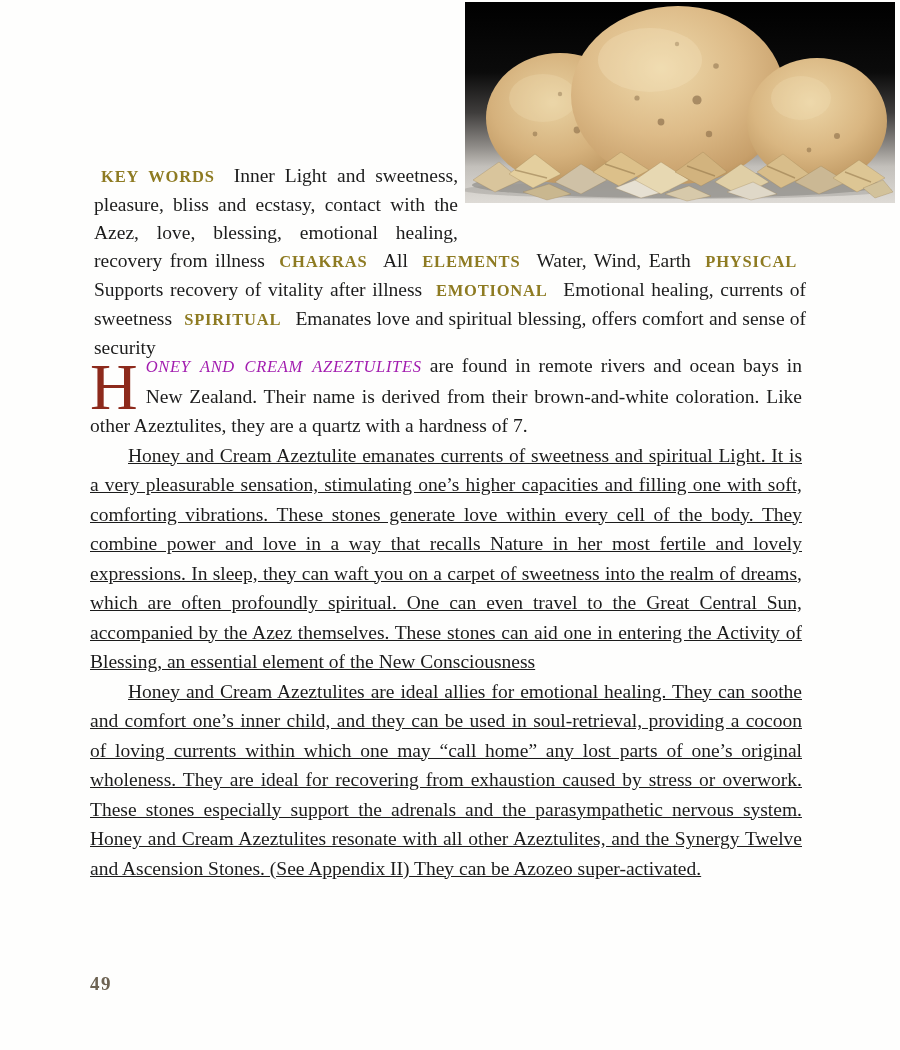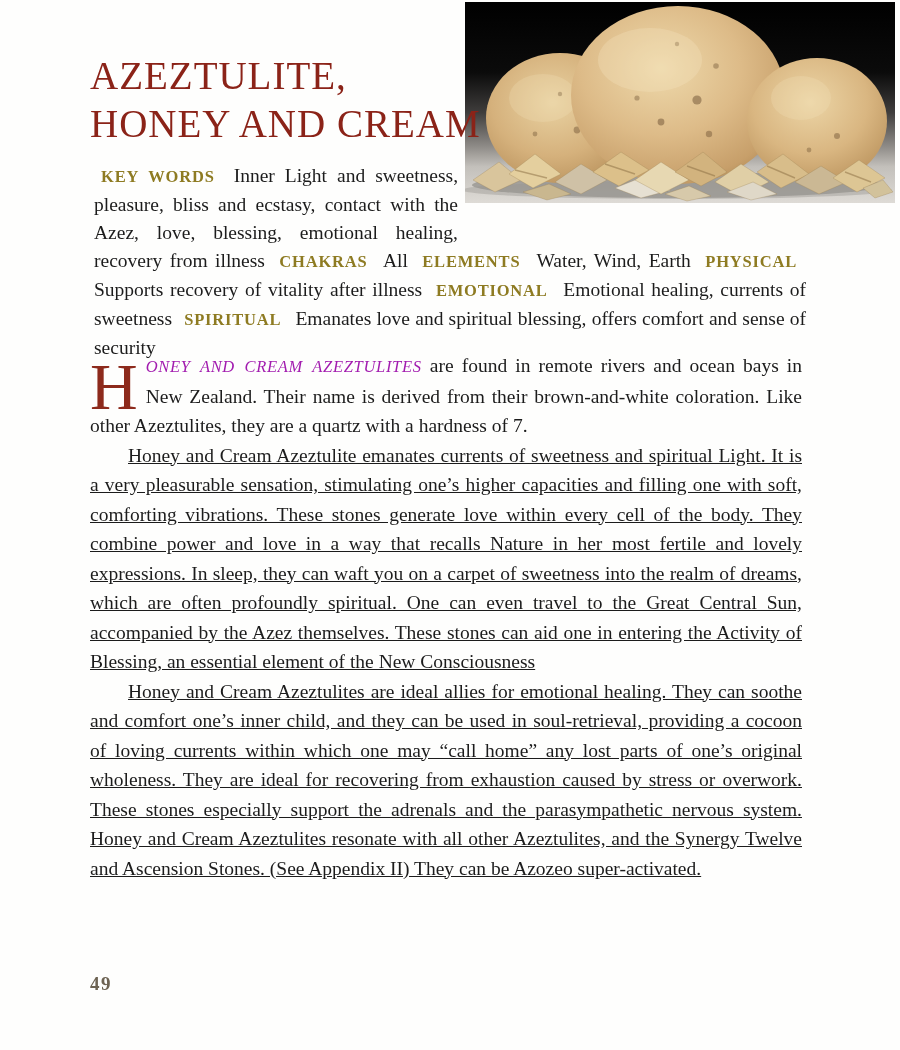--- a/index.html
+++ b/index.html
@@ -147,24 +147,20 @@
       <g opacity="0.5">
         <line x1="50" y1="168" x2="82" y2="176" stroke="#8a6d42" stroke-width="1.4"></line>
         <line x1="140" y1="162" x2="170" y2="172" stroke="#8a6d42" stroke-width="1.4"></line>
         <line x1="222" y1="164" x2="250" y2="174" stroke="#8a6d42" stroke-width="1.4"></line>
         <line x1="302" y1="164" x2="330" y2="176" stroke="#8a6d42" stroke-width="1.4"></line>
         <line x1="380" y1="170" x2="406" y2="180" stroke="#8a6d42" stroke-width="1.4"></line>
       </g>
     </svg>
   </figure>
 
-  <h1 class="title">
-    <span>AZEZTULITE,</span><br>
-    <span>HONEY AND CREAM</span>
-  </h1>
 
   <p class="keywords">
     <span class="wrap-spacer"></span>
     <span class="kw-seg">
       <span class="kw-label">KEY WORDS</span>
       <span class="kw-text">Inner Light and sweetness, pleasure, bliss and ecstasy, contact with the Azez, love, blessing, emotional healing, recovery from illness</span>
     </span>
     <span class="kw-seg">
       <span class="kw-label">CHAKRAS</span>
       <span class="kw-text">All</span>

